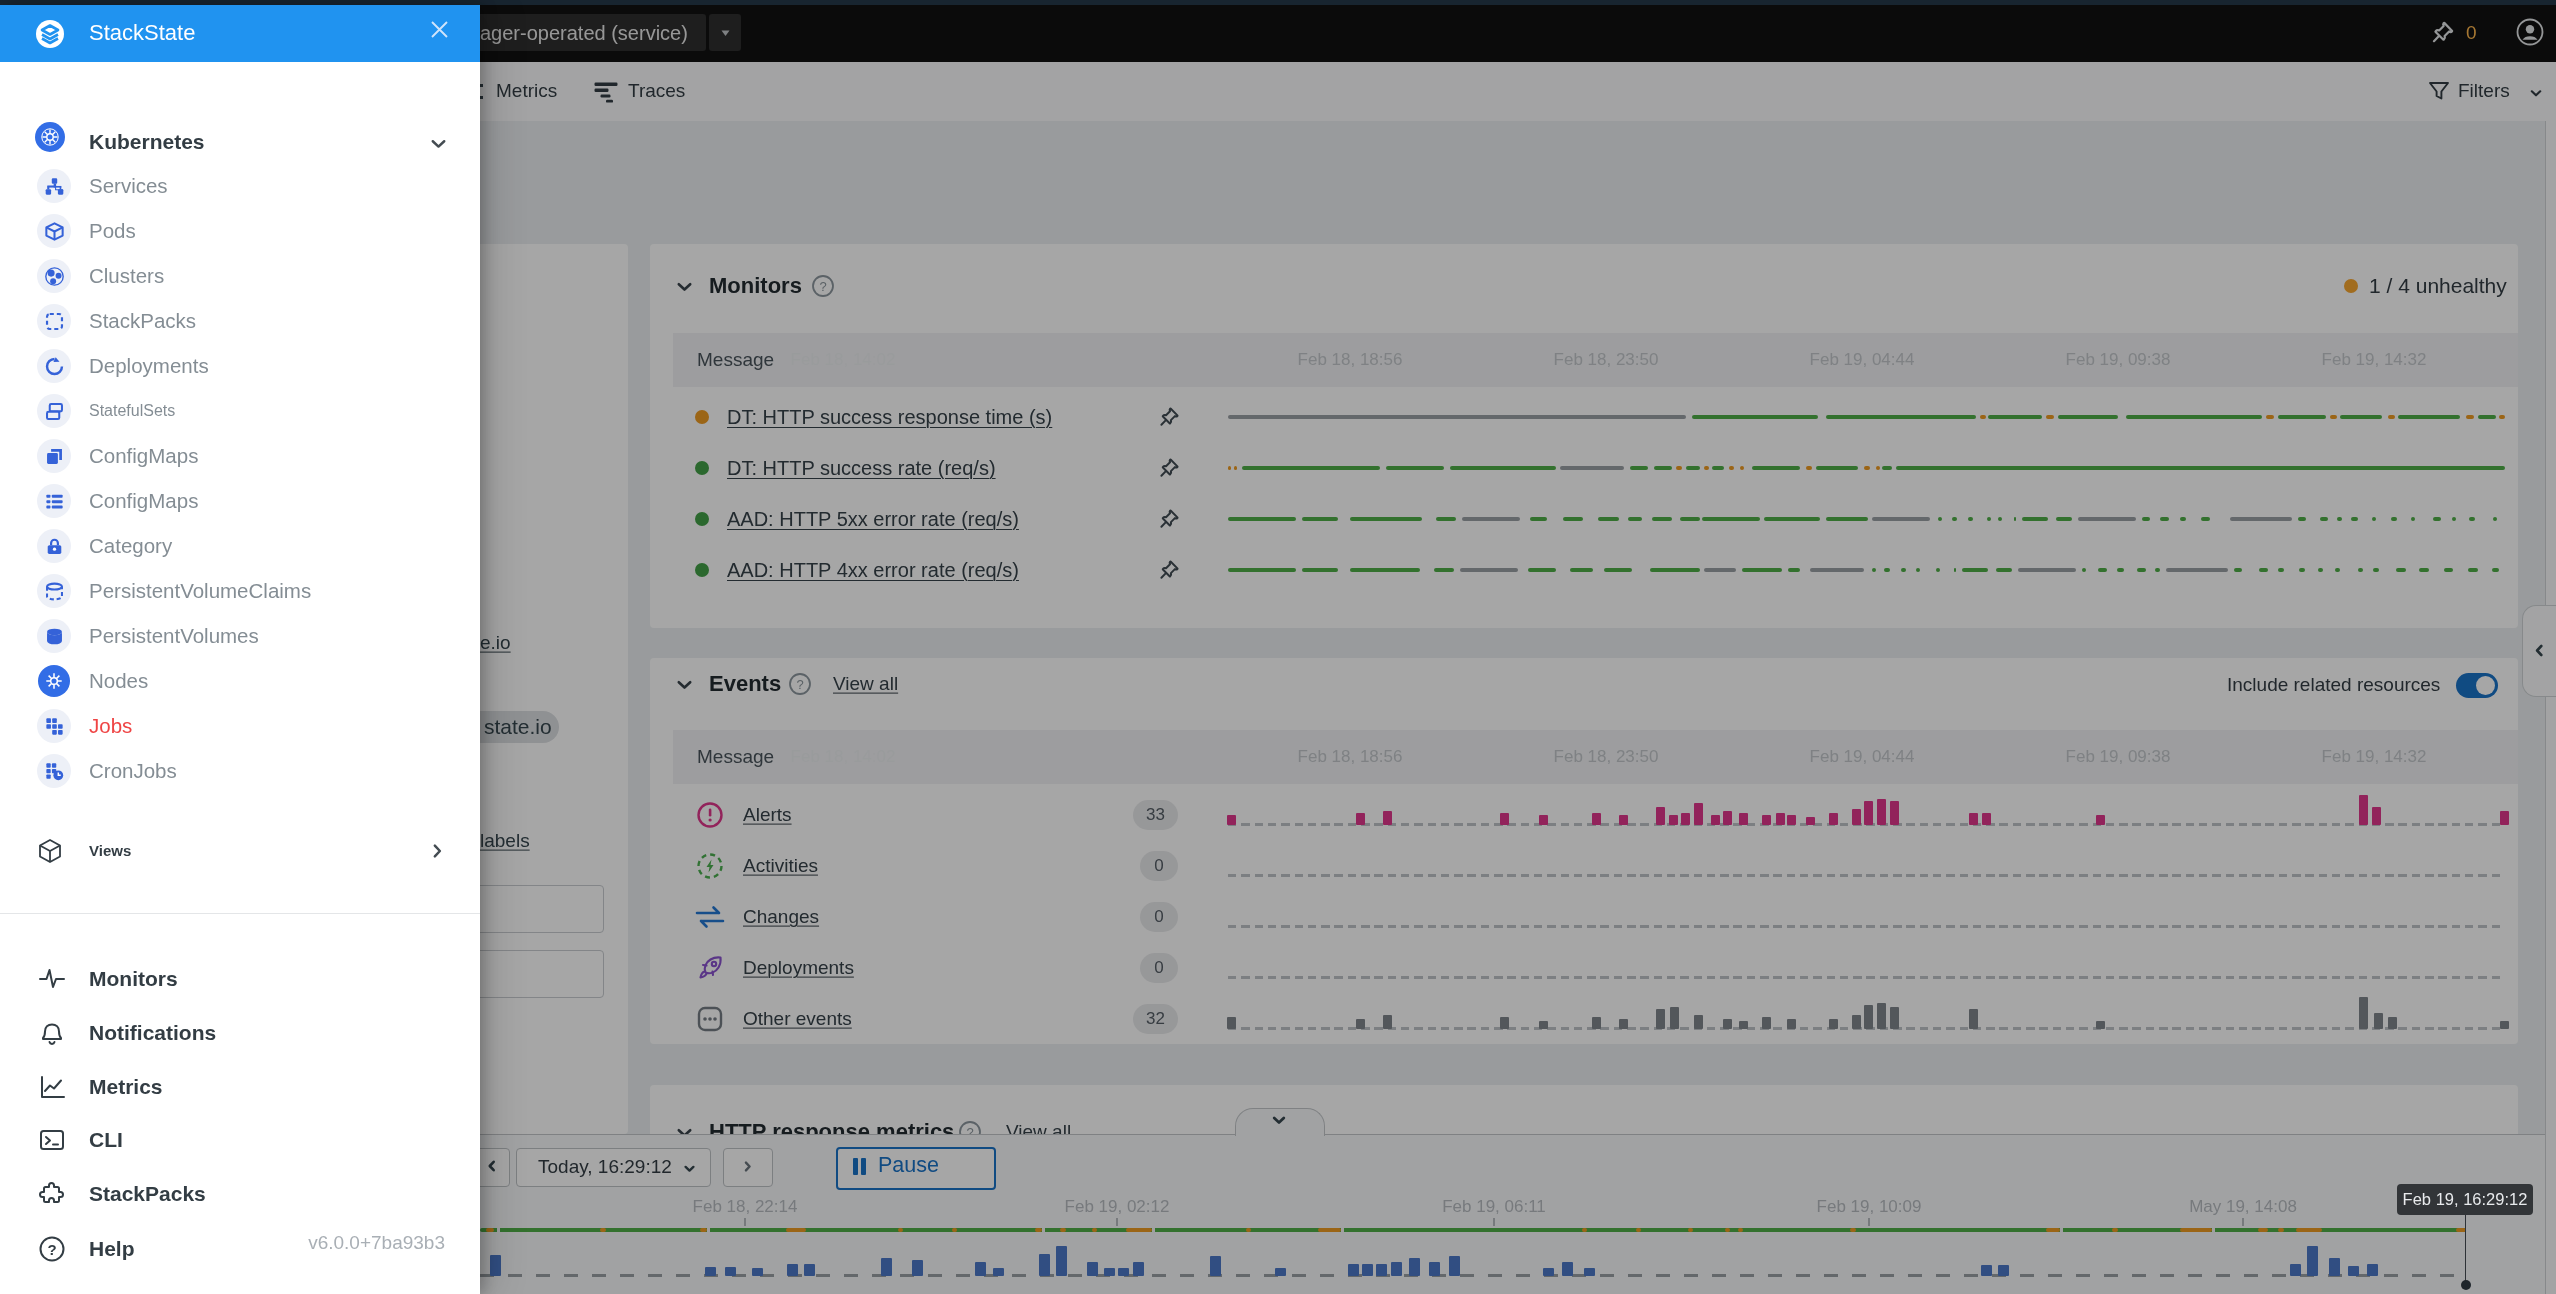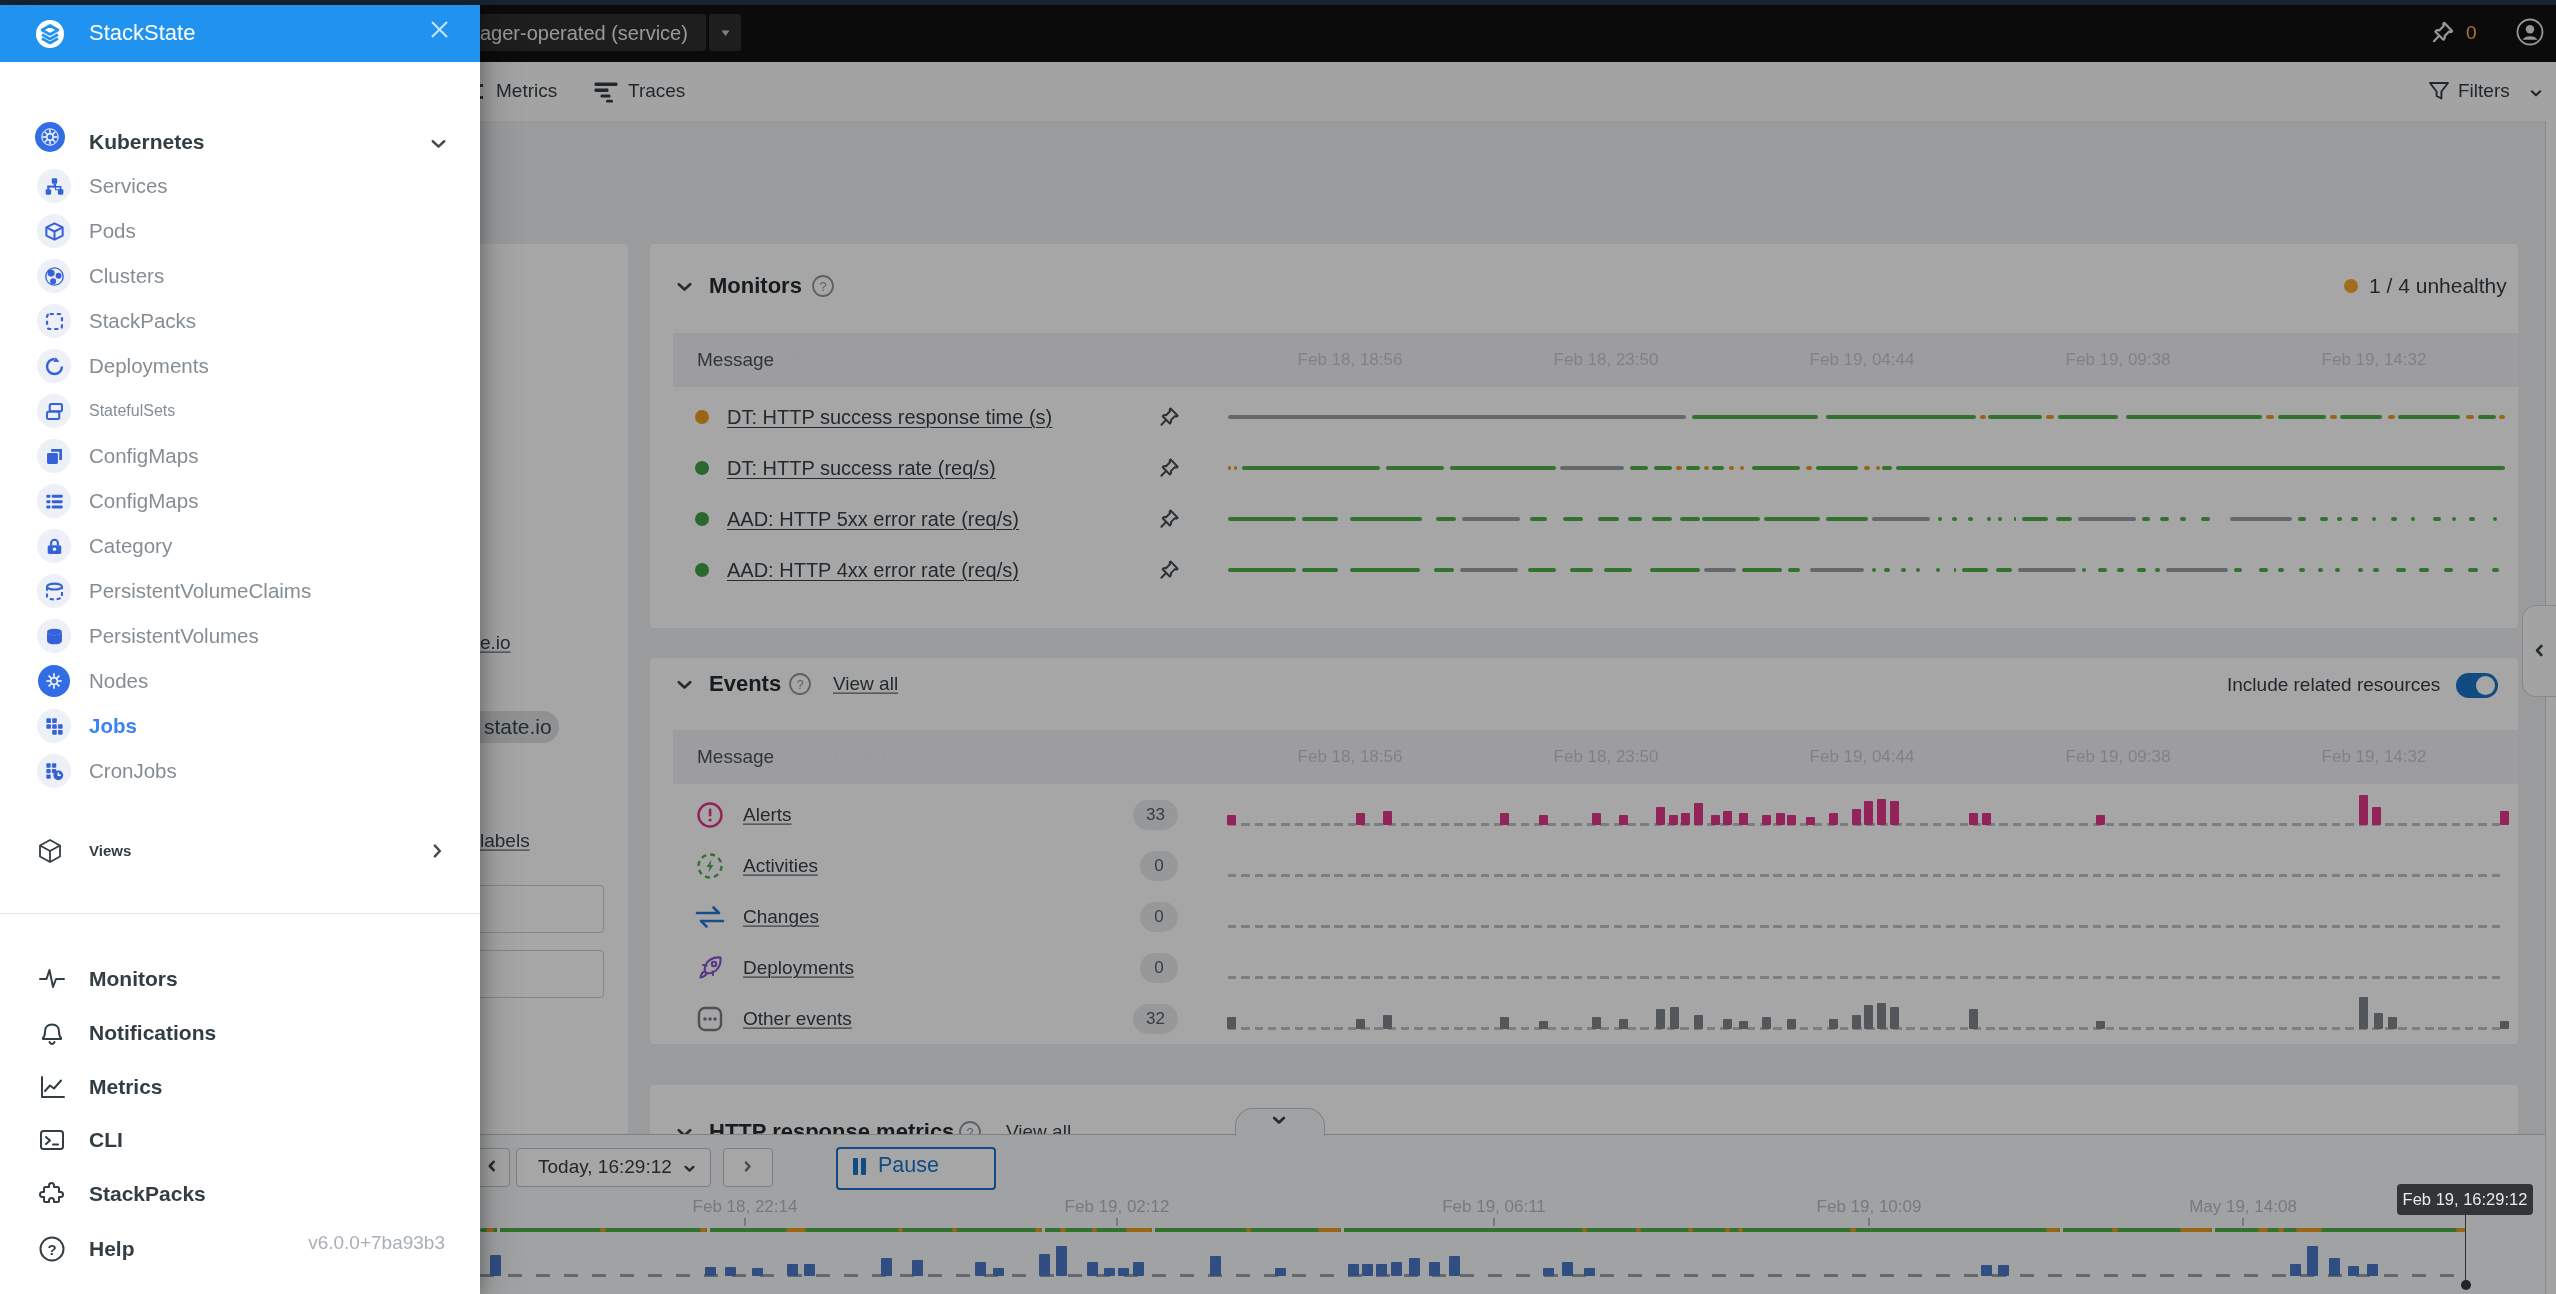--- a/index.html
+++ b/index.html
@@ -607,21 +607,21 @@
       <g fill="#3562d8">
         <rect x="1" y="1" width="3.4" height="3.4" rx="0.6"></rect>
         <rect x="5.3" y="1" width="3.4" height="3.4" rx="0.6"></rect>
         <rect x="1" y="5.3" width="3.4" height="3.4" rx="0.6"></rect>
         <rect x="5.3" y="5.3" width="3.4" height="3.4" rx="0.6"></rect>
         <rect x="9.6" y="5.3" width="3.4" height="3.4" rx="0.6"></rect>
         <rect x="5.3" y="9.6" width="3.4" height="3.4" rx="0.6"></rect>
         <rect x="9.6" y="9.6" width="3.4" height="3.4" rx="0.6"></rect>
       </g>
     </svg>
-<div class="t" style="left:89px;top:721px;font-size:20.5px;color:#3b82f6;font-weight:700;transform:translateY(-50%)">Jobs</div>
+<div class="t" style="left:89px;top:721px;font-size:20.5px;color:#ef4444;font-weight:400;transform:translateY(-50%)">Jobs</div>
 <i class="s" style="left:37px;top:749px;width:34px;height:34px;background:#edf0f7;border-radius:50%"></i>
 <svg class="ic" style="left:45px;top:757px" width="19" height="19" viewBox="0 0 14 14">
       <g fill="#3562d8">
         <rect x="1" y="1" width="3.2" height="3.2" rx="0.6"></rect>
         <rect x="5.1" y="1" width="3.2" height="3.2" rx="0.6"></rect>
         <rect x="1" y="5.1" width="3.2" height="3.2" rx="0.6"></rect>
         <rect x="1" y="9.2" width="3.2" height="3.2" rx="0.6"></rect>
         <rect x="5.1" y="5.1" width="3.2" height="3.2" rx="0.6"></rect>
       </g>
       <circle cx="9.8" cy="9.8" r="3.6" fill="#3562d8"></circle>

